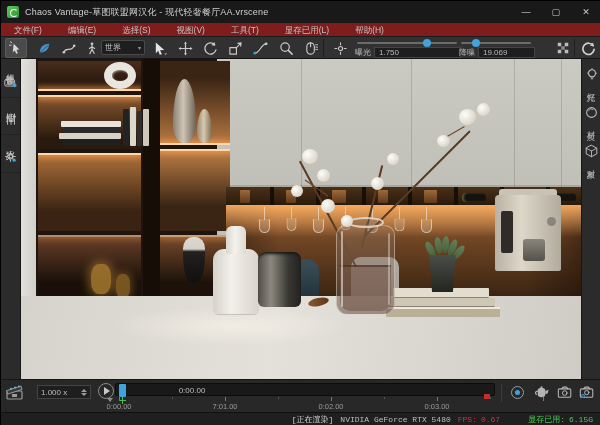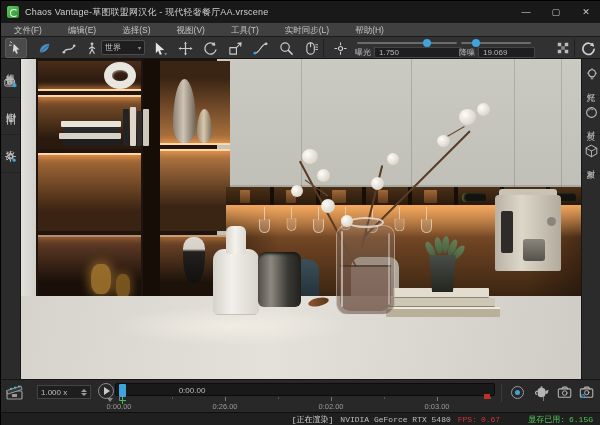--- a/index.html
+++ b/index.html
@@ -13,21 +13,21 @@
   #app-icon { width:12px; height:12px; margin:0 6px 0 6px; border-radius:2px;
     background:linear-gradient(135deg,#5ecb5e,#2e8f35); position:relative; }
   #app-icon::after { content:""; position:absolute; left:3px; top:3px; width:6px; height:6px;
     border:1.5px solid #eaffea; border-right-color:transparent; border-radius:50%; }
   #title-text { font-size:9px; color:#cfcfcf; letter-spacing:.2px; }
   #win-controls { margin-left:auto; display:flex; height:22px; }
   .winbtn { width:30px; height:22px; display:flex; align-items:center; justify-content:center;
     color:#c9c9c9; font-size:9px; }
 
   
-  #menubar { position:absolute; left:0; top:22px; width:600px; height:14px; background:#404040;
+  #menubar { position:absolute; left:0; top:22px; width:600px; height:14px; background:#7f1d1d;
     display:flex; align-items:center; border-bottom:1px solid #1c1c1c; }
   .menu-item { padding:0 13px; font-size:8.5px; color:#c2c2c2; height:14px; line-height:14px; }
 
   
   #toolbar { position:absolute; left:0; top:36px; width:600px; height:22px; background:#313131;
     border-bottom:1px solid #151515;padding-left:45px; }
   .tbtn { position:absolute; top:1px; width:22px; height:20px; display:flex; align-items:center;
     justify-content:center; border-radius:2px; }
   .tbtn.active { background:#4a4a4a; border:1px solid #5a5a5a; }
   .tbtn svg { display:block; }
@@ -247,21 +247,21 @@
       <div class="winbtn">✕</div>
     </div>
   </div>
 
   <div id="menubar">
     <div class="menu-item">文件(F)</div>
     <div class="menu-item">编辑(E)</div>
     <div class="menu-item">选择(S)</div>
     <div class="menu-item">视图(V)</div>
     <div class="menu-item">工具(T)</div>
-    <div class="menu-item">实时同步(L)</div>
+    <div class="menu-item">显存已用(L)</div>
     <div class="menu-item">帮助(H)</div>
   </div>
 
   <div id="toolbar">
     <div class="tbtn active" style="left:4px">
       <svg width="15" height="15" viewBox="0 0 16 16">
         <path d="M5 3 L11 9 L8 9.4 L9.4 13 L7.6 13.6 L6.2 10 L4 12 Z" fill="#d8d8d8"></path>
         <path d="M3 2 L1.5 0.8 M2.2 4.5 L0.5 4.5" stroke="#d8d8d8" stroke-width="1"></path>
       </svg>
     </div>
@@ -613,21 +613,21 @@
       <div class="tickmark" style="left:4px"></div>
       <div class="tickminor" style="left:57px"></div>
       <div class="tickmark" style="left:110px"></div>
       <div class="tickminor" style="left:163px"></div>
       <div class="tickmark" style="left:216px"></div>
       <div class="tickminor" style="left:269px"></div>
       <div class="tickmark" style="left:322px"></div>
       <div class="tickminor" style="left:375px"></div>
       <div class="tickmark" style="left:428px"></div>
       <div class="ticklabel" style="left:-18px">0:00.00</div>
-      <div class="ticklabel" style="left:88px">0:26.00</div>
+      <div class="ticklabel" style="left:88px">7:01.00</div>
       <div class="ticklabel" style="left:194px">0:02.00</div>
       <div class="ticklabel" style="left:300px">0:03.00</div>
     </div>
     <div id="tl-sep"></div>
     <div class="tl-btn" id="record-btn" style="left:506px">
       <span class="ring">
           <span class="dot"></span>
         </span>
     </div>
     <div class="tl-btn" style="left:530px">

